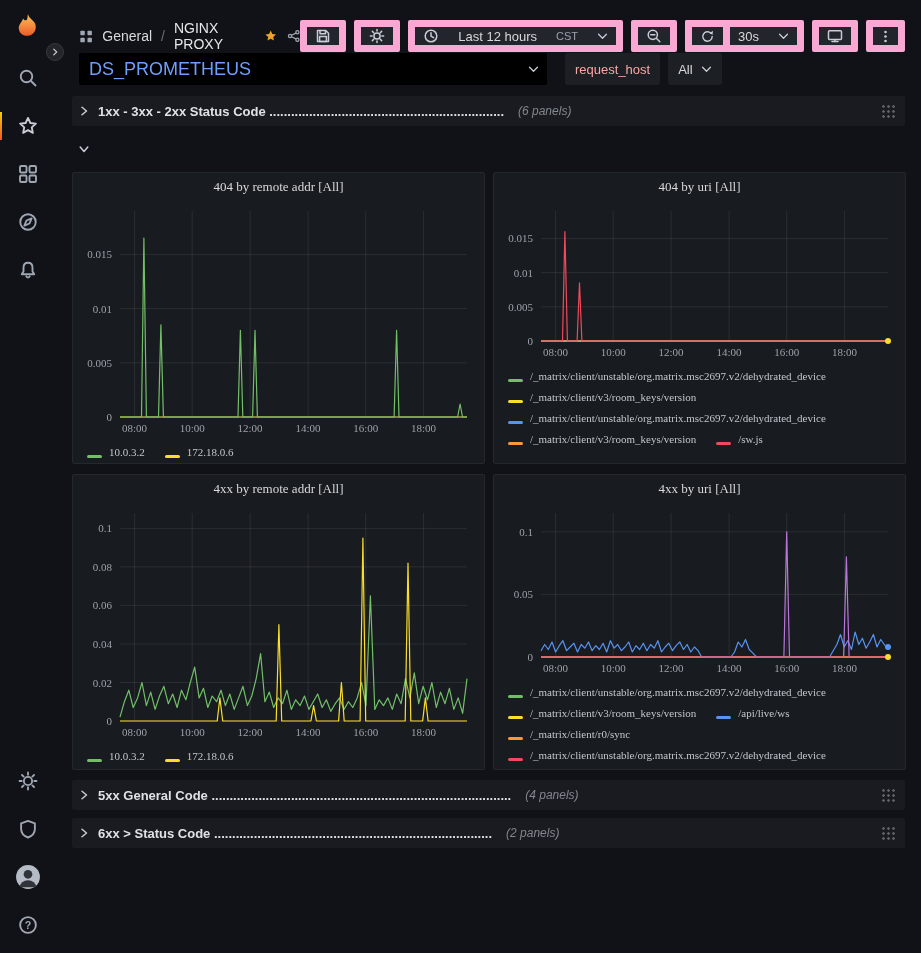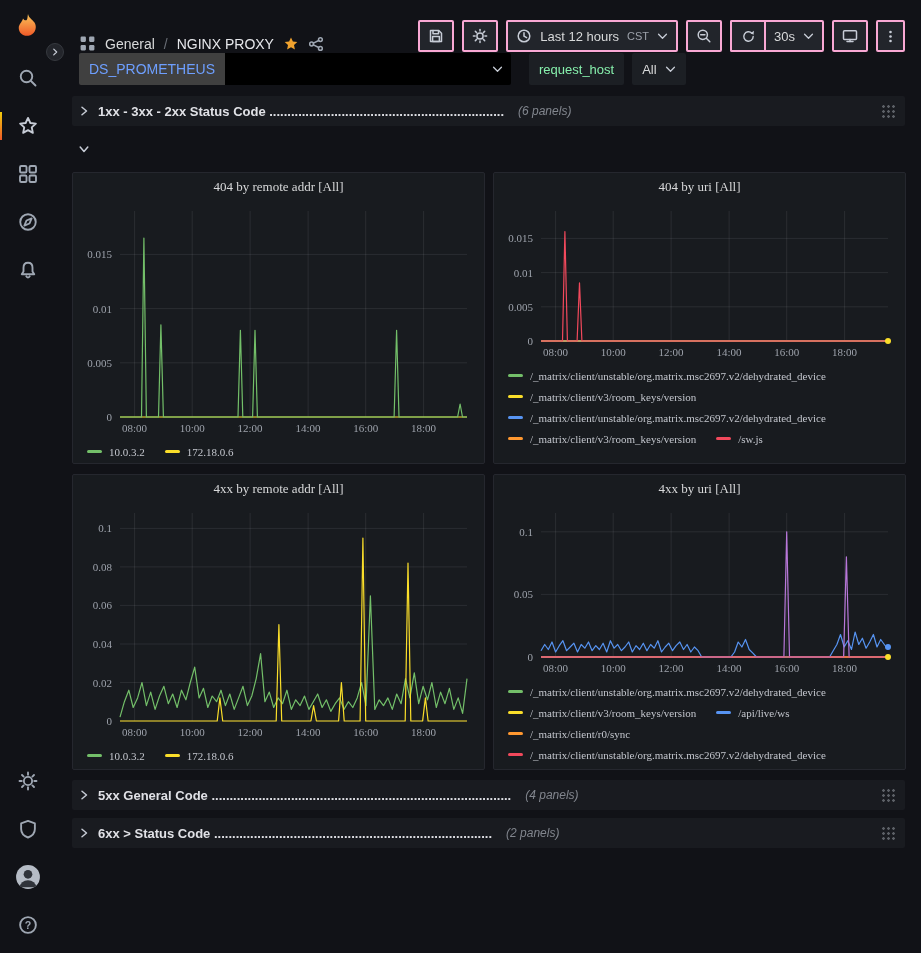--- a/index.html
+++ b/index.html
@@ -16,52 +16,52 @@
   .expand-btn { position:fixed; left:46px; top:43px; width:18px; height:18px; border-radius:50%; background:#23252b; border:1px solid #36393f; display:flex; align-items:center; justify-content:center; z-index:6; cursor:pointer; }
 
   
   .main { margin-left:55px; }
   .header { height:52px; display:flex; align-items:flex-end; justify-content:space-between; padding:0 16px 0 24px; }
   .crumbs { display:flex; align-items:center; gap:9px; }
   .crumb-section { font-size:14px; color:#d8d9da; cursor:pointer; }
   .crumb-sep { font-size:14px; color:#6a6e76; }
   .crumb-title { font-size:14px; font-weight:500; color:#e6e7eb; cursor:pointer; }
   .toolbar { display:flex; align-items:center; gap:8px; }
-  .tb-btn { height:32px; min-width:34px; padding:0 8px; display:flex; align-items:center; justify-content:center; gap:8px; background:#22252b; border:2px solid #f9a8d4; border-radius:2px; color:#d8d9da; font-size:13px; cursor:pointer; white-space:nowrap; }
+  .tb-btn { height:32px; min-width:34px; padding:0 8px; display:flex; align-items:center; justify-content:center; gap:19px; background:#22252b; border:7px solid #f9a8d4; border-radius:2px; color:#d8d9da; font-size:13px; cursor:pointer; white-space:nowrap; }
   .tb-group { display:flex; }
   .tb-group .tb-btn:first-child { border-right:none; border-radius:2px 0 0 2px; }
   .tb-group .tb-btn:last-child { border-radius:0 2px 2px 0; }
   .tz { font-size:11px; color:#9da2ab; }
 
   
   .submenu { height:34px; display:flex; align-items:center; padding:0 16px 0 24px; }
-  .var-label { height:32px; display:flex; align-items:center; padding:0 10px; background:#404040; color:#6e9fff; font-size:14px; font-weight:500; border-radius:2px 0 0 2px; cursor:default; }
+  .var-label { height:32px; display:flex; align-items:center; padding:0 10px; background:#000000; color:#6e9fff; font-size:18px; font-weight:500; border-radius:2px 0 0 2px; cursor:default; }
   .var-select-black { height:32px; width:286px; background:#000; display:flex; align-items:center; justify-content:flex-end; padding-right:8px; border-radius:0 2px 2px 0; cursor:pointer; }
   .chip { height:32px; display:flex; align-items:center; gap:8px; padding:0 10px; background:#1c1f24; border-radius:2px; font-size:13px; cursor:pointer; }
-  .chip.hostlabel { margin-left:18px; color:#86efac; font-weight:500; cursor:default; }
+  .chip.hostlabel { margin-left:18px; color:#fca5a5; font-weight:500; cursor:default; }
   .chip.allsel { margin-left:8px; color:#d8d9da; }
 
   
   .dash { padding:10px 16px 0 17px; }
   .row-header { display:flex; align-items:center; height:30px; margin-bottom:8px; padding:0 10px 0 6px; border-radius:2px; cursor:pointer; }
   .row-header.collapsed { background:#191b20; }
   .row-title { font-size:13px; font-weight:700; color:#e0e1e6; margin-left:8px; white-space:nowrap; overflow:hidden; }
   .row-meta { font-size:12px; font-style:italic; color:#82868e; margin-left:14px; flex:none; }
   .drag-dots { margin-left:auto; width:14px; height:14px; flex:none; background-image:radial-gradient(circle,#5c6066 1.2px,transparent 1.5px); background-size:5px 5px; cursor:grab; }
   .chev { color:#aeb2ba; display:flex; }
 
   .panel-grid { display:grid; grid-template-columns:413px 413px; gap:8px; margin-bottom:10px;font-family:Liberation Serif, serif; }
   .panel { background:#181b1f; border:1px solid #25272e; border-radius:2px; overflow:hidden; }
   .panel.h1 { height:292px; }
   .panel.h2 { height:296px; }
   .panel-title { height:28px; line-height:28px; text-align:center; font-size:13px; font-weight:500; color:#d8d9da; cursor:pointer; }
   svg.plot { display:block; margin:0 1px; }
   .legend { padding:2px 0 0 14px; overflow:hidden; }
   .legend-row { display:flex; gap:20px; height:21px; align-items:center; white-space:nowrap; overflow:hidden; }
-  .legend-item { display:flex; align-items:center; cursor:pointer; }
+  .legend-item { display:flex; align-items:flex-end; cursor:pointer; }
   .swatch { width:15px; height:3px; border-radius:2px; margin-right:7px; flex:none; }
   .legend-label { font-size:11px; color:#c3c6cd; }
 
   .icon-stroke { stroke:#c7ccd6; fill:none; stroke-width:1.5; stroke-linecap:round; stroke-linejoin:round; }
   .icon-stroke-dim { stroke:#9fa7b3; fill:none; stroke-width:1.5; stroke-linecap:round; stroke-linejoin:round; }
 </style>
 </head>
 <body>
 
 <aside class="sidebar">

